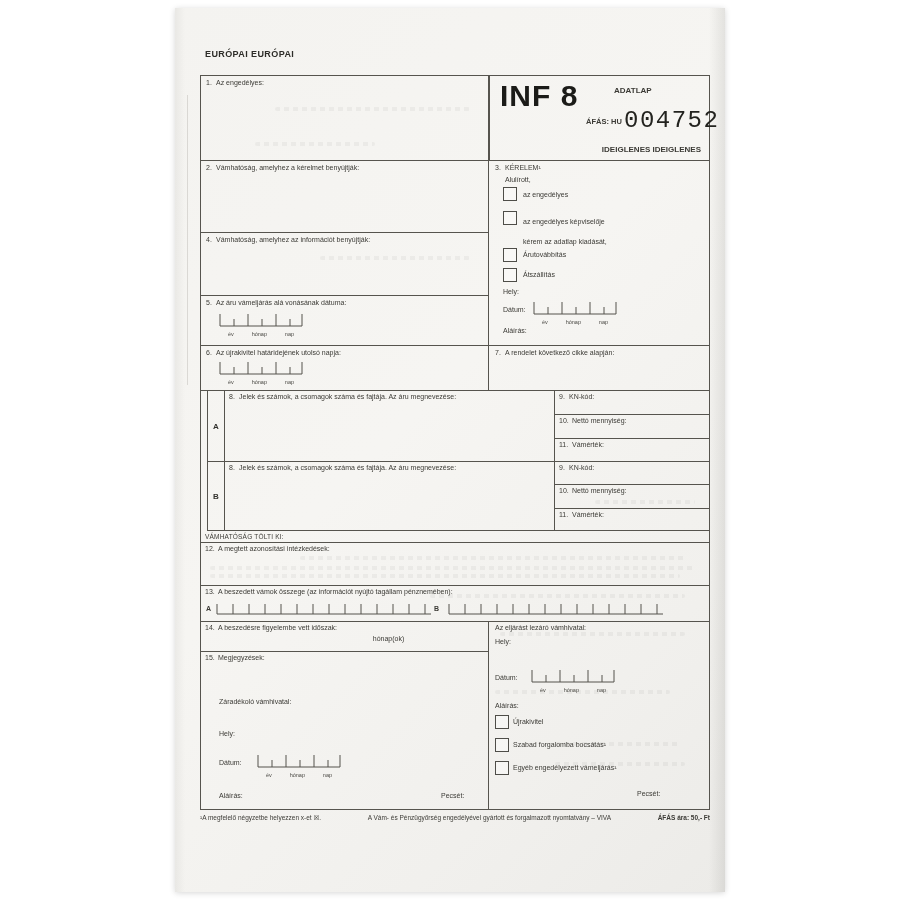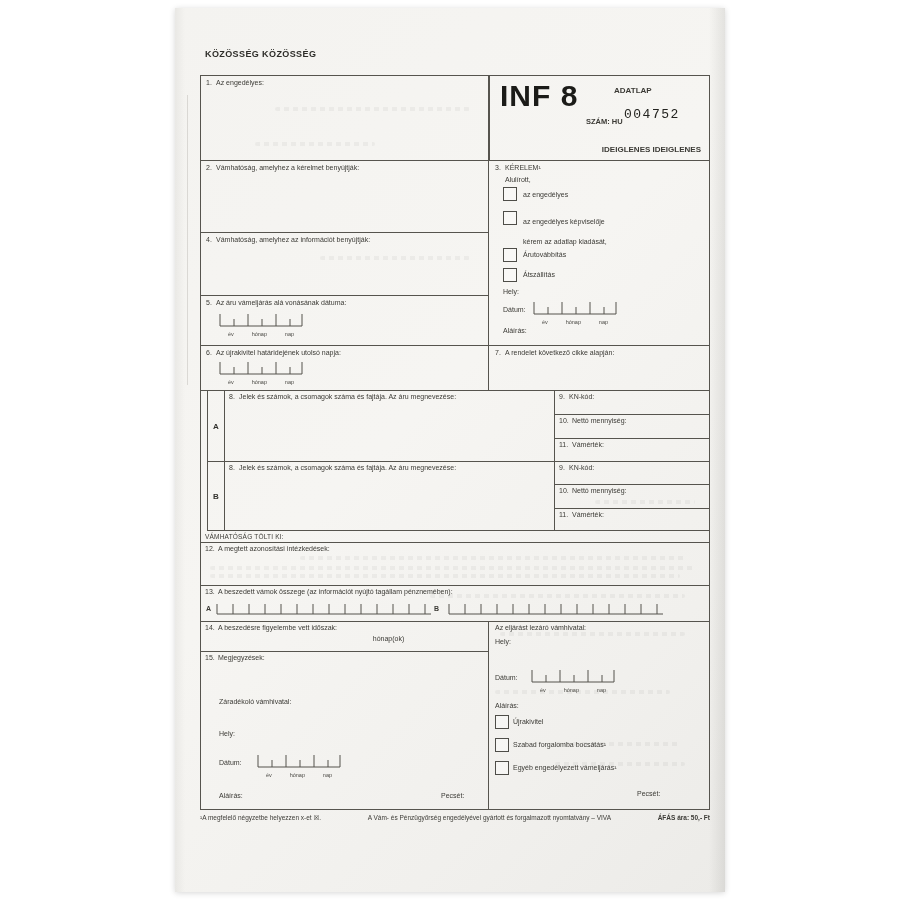--- a/index.html
+++ b/index.html
@@ -25,21 +25,21 @@
   .wide .no{min-width:13px;}
   .cb{position:absolute;width:12px;height:12px;border:1px solid #4e4d48;
       background:rgba(255,255,255,.35);}
   .comb-wrap{position:absolute;width:84px;}
   .comb-labels{display:flex;justify-content:space-around;width:84px;font-size:5.5px;
       color:#4a4944;margin-top:1px;line-height:1;}
   .inf-title{position:absolute;left:10px;top:3px;font-size:30px;font-weight:bold;
       letter-spacing:1px;color:#1b1b18;}
   .inf-sub{position:absolute;left:124px;top:10px;font-size:8px;font-weight:bold;}
   .inf-serial-label{position:absolute;left:96px;top:41px;font-size:7.5px;font-weight:bold;}
-  .inf-serial{position:absolute;left:134px;top:31px;font-size:13px;
+  .inf-serial{position:absolute;left:134px;top:31px;font-size:24px;
       font-family:"Liberation Mono",monospace;letter-spacing:1.5px;color:#23231f;}
   .inf-regime{position:absolute;right:8px;bottom:6px;font-size:8px;font-weight:bold;}
   .bar-label{font-size:6.5px;letter-spacing:.2px;top:2px;left:4px;}
   .letter-cell{display:flex;align-items:center;justify-content:center;
       font-size:8px;font-weight:bold;color:#33322e;}
   .b13-letter{position:absolute;font-size:7px;font-weight:bold;}
   .footer{position:absolute;left:200px;top:814px;width:510px;display:flex;
       justify-content:space-between;font-size:6.5px;color:var(--txt);}
   .footer .price{font-weight:bold;}
   .ghost{position:absolute;height:4px;border-radius:2px;opacity:.13;filter:blur(.6px);
@@ -60,32 +60,32 @@
   <div class="ghost" style="left:595px;top:500px;width:100px;"></div>
   <div class="ghost" style="left:300px;top:556px;width:385px;"></div>
   <div class="ghost" style="left:210px;top:566px;width:485px;"></div>
   <div class="ghost" style="left:210px;top:574px;width:470px;"></div>
   <div class="ghost" style="left:430px;top:594px;width:255px;"></div>
   <div class="ghost" style="left:500px;top:632px;width:185px;"></div>
   <div class="ghost" style="left:495px;top:690px;width:175px;"></div>
   <div class="ghost" style="left:555px;top:742px;width:125px;"></div>
   <div class="ghost" style="left:555px;top:762px;width:130px;"></div>
 
-  <div class="community">KÖZÖSSÉG KÖZÖSSÉG</div>
+  <div class="community">EURÓPAI EURÓPAI</div>
 
   <div class="form">
 
     <div class="cell br bb" style="left:0;top:0;width:288px;height:85px;">
       <div class="t" style="left:5px;top:3px;"><span class="no">1.</span><span>Az engedélyes:</span></div>
     </div>
 
     <div class="cell bb bl" style="left:288px;top:0;width:220px;height:85px;">
       <div class="inf-title">INF 8</div>
       <div class="inf-sub">ADATLAP</div>
-      <div class="inf-serial-label">SZÁM: HU</div>
+      <div class="inf-serial-label">ÁFÁS: HU</div>
       <div class="inf-serial">004752</div>
       <div class="inf-regime">IDEIGLENES IDEIGLENES</div>
     </div>
 
     <div class="cell br bb" style="left:0;top:85px;width:288px;height:72px;">
       <div class="t" style="left:5px;top:3px;"><span class="no">2.</span><span>Vámhatóság, amelyhez a kérelmet benyújtják:</span></div>
     </div>
 
     <div class="cell bb" style="left:288px;top:85px;width:220px;height:185px;">
       <div class="t" style="left:6px;top:3px;"><span class="no">3.</span><span>KÉRELEM¹</span></div>

